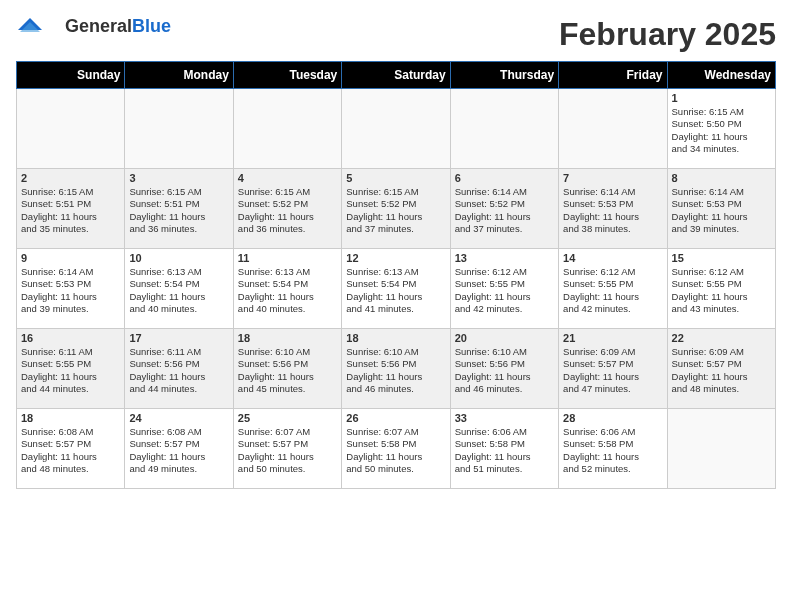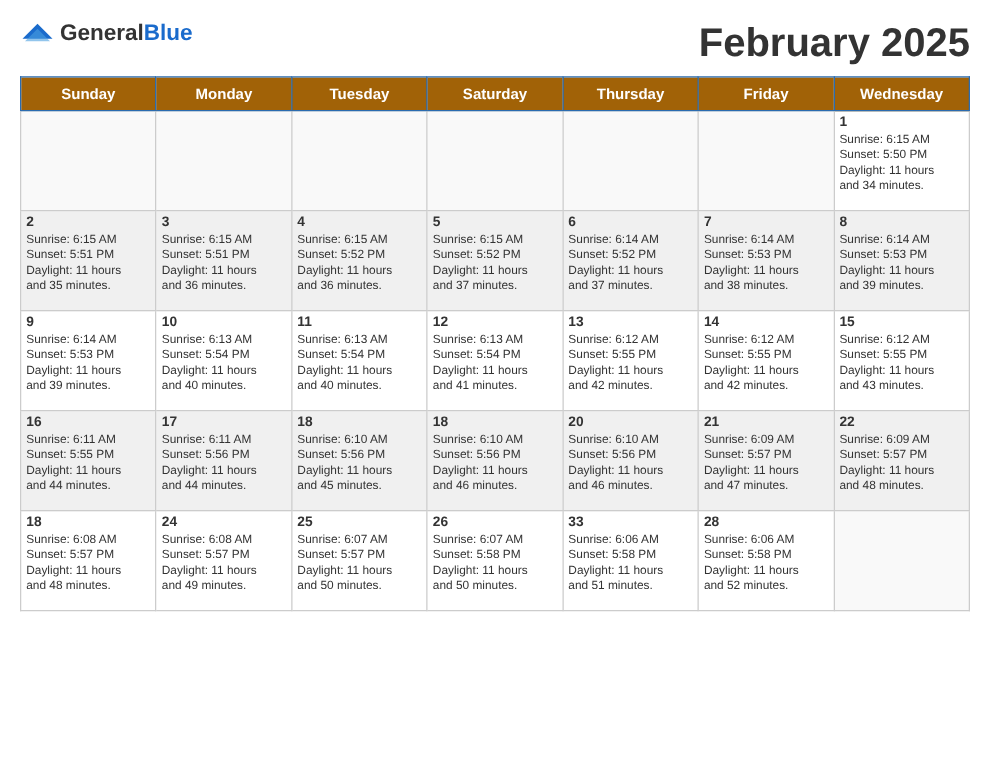--- a/index.html
+++ b/index.html
@@ -11,22 +11,22 @@
       padding: 16px;
     }
     .header {
       display: flex;
       justify-content: space-between;
       align-items: flex-start;
       margin-bottom: 8px;
     }
     .logo {
       display: flex;
-      align-items: flex-end;
-      gap: 4px;
+      align-items: flex-start;
+      gap: 21px;
     }
     .logo-icon {
       width: 28px;
       height: 20px;
     }
     .title-block {
       text-align: right;
       margin-left: 32px;
     }
     .month-year {
@@ -37,26 +37,26 @@
     .location {
       font-size: 14px;
       color: #555;
     }
     .calendar {
       width: 100%;
       border-collapse: collapse;
       border: 1px solid #ccc;
     }
     .calendar th {
-      background: #a16207;
+      background: #000000;
       color: #fff;
       font-size: 12px;
       font-weight: bold;
       padding: 6px 4px;
-      text-align: center;
+      text-align: right;
       border: 1px solid #2b6cb0;
     }
     .calendar td {
       width: calc(100% / 7);
       vertical-align: top;
       border: 1px solid #ccc;
       padding: 3px 4px;
       font-size: 10px;
       color: #333;
       min-height: 80px;

